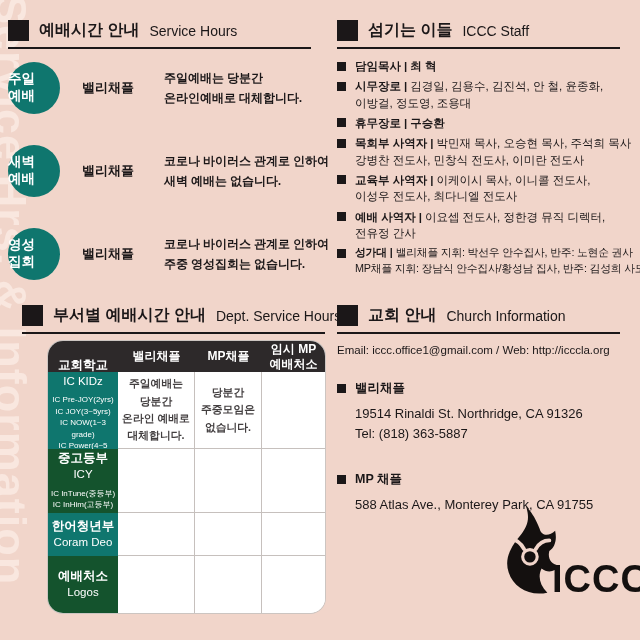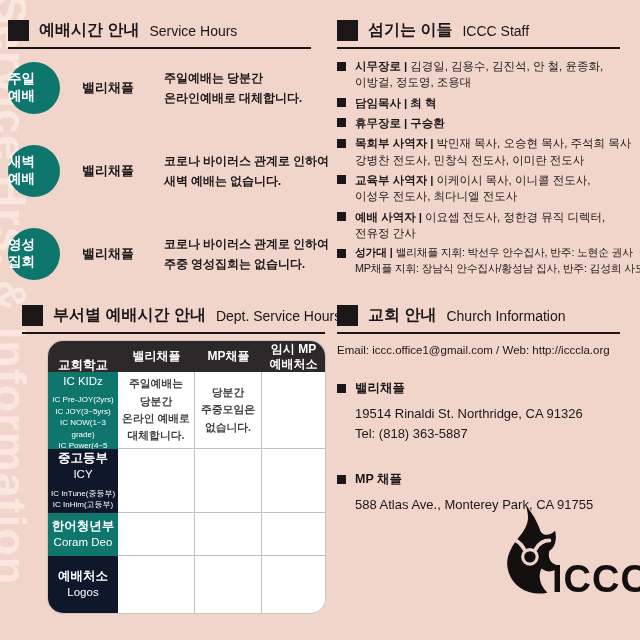--- a/index.html
+++ b/index.html
@@ -49,21 +49,21 @@
     grid-template-rows:31px 77px 64px 43px 57px;
     border-radius:15px;overflow:hidden;background:#fff;
     box-shadow:0 0 0 1px #ccc5c1;
   }
   .th{background:#2d292a;color:#fff;display:flex;flex-direction:column;justify-content:center;align-items:center;font-weight:bold;font-size:12px;line-height:1.2;text-align:center;}
   .lbl{display:flex;flex-direction:column;justify-content:center;align-items:center;text-align:center;color:#fff;}
   .lbl .nm{font-weight:bold;font-size:12.5px;line-height:1.2;}
   .lbl .en{font-size:11.5px;line-height:1.25;margin-top:1px;}
   .lbl .sub{font-size:8px;line-height:1.45;margin-top:6px;}
   .teal{background:#0f766e;}
-  .purple{background:#0f172a;}
+  .purple{background:#14532d;}
   .cell{background:#fff;display:flex;flex-direction:column;justify-content:center;align-items:center;font-size:10.8px;font-weight:bold;color:#433f40;line-height:1.6;text-align:center;}
   .cell.bR{border-right:1px solid #c6c0bd;}
   .cell.bB{border-bottom:1px solid #c6c0bd;}
   
   .contact-line{margin-top:10px;font-size:11.5px;white-space:nowrap;}
   .loc{position:relative;padding-left:18px;}
   .loc-bullet{position:absolute;left:0;top:3.5px;width:9px;height:9px;background:#1b1718;}
   .loc-name{font-weight:bold;font-size:12.5px;}
   .loc-lines{margin-top:7px;font-size:13px;line-height:1.55;white-space:nowrap;}
   
@@ -122,27 +122,27 @@
 <div class="layer" style="left:337px;top:20px;width:283px;">
   <div class="sec-head">
     <span class="sec-square"></span>
     <span class="sec-kr">섬기는 이들</span>
     <span class="sec-en">ICCC Staff</span>
   </div>
 
   <div class="staff-list">
     <div class="staff-item">
       <span class="staff-bullet"></span>
+      <div class="staff-line1"><span class="staff-label">담임목사</span><span class="staff-sep">|</span><span class="bold-name">최 혁</span></div>
+
+    </div>
+    <div class="staff-item">
+      <span class="staff-bullet"></span>
       <div class="staff-line1"><span class="staff-label">시무장로</span><span class="staff-sep">|</span><span>김경일, 김용수, 김진석, 안 철, 윤종화,</span></div>
       <div class="staff-line2">이방걸, 정도영, 조용대</div>
-    </div>
-    <div class="staff-item">
-      <span class="staff-bullet"></span>
-      <div class="staff-line1"><span class="staff-label">담임목사</span><span class="staff-sep">|</span><span class="bold-name">최 혁</span></div>
-
     </div>
     <div class="staff-item">
       <span class="staff-bullet"></span>
       <div class="staff-line1"><span class="staff-label">휴무장로</span><span class="staff-sep">|</span><span class="bold-name">구승환</span></div>
 
     </div>
     <div class="staff-item">
       <span class="staff-bullet"></span>
       <div class="staff-line1"><span class="staff-label">목회부 사역자</span><span class="staff-sep">|</span><span>박민재 목사, 오승현 목사, 주석희 목사</span></div>
       <div class="staff-line2">강병찬 전도사, 민창식 전도사, 이미란 전도사</div>

